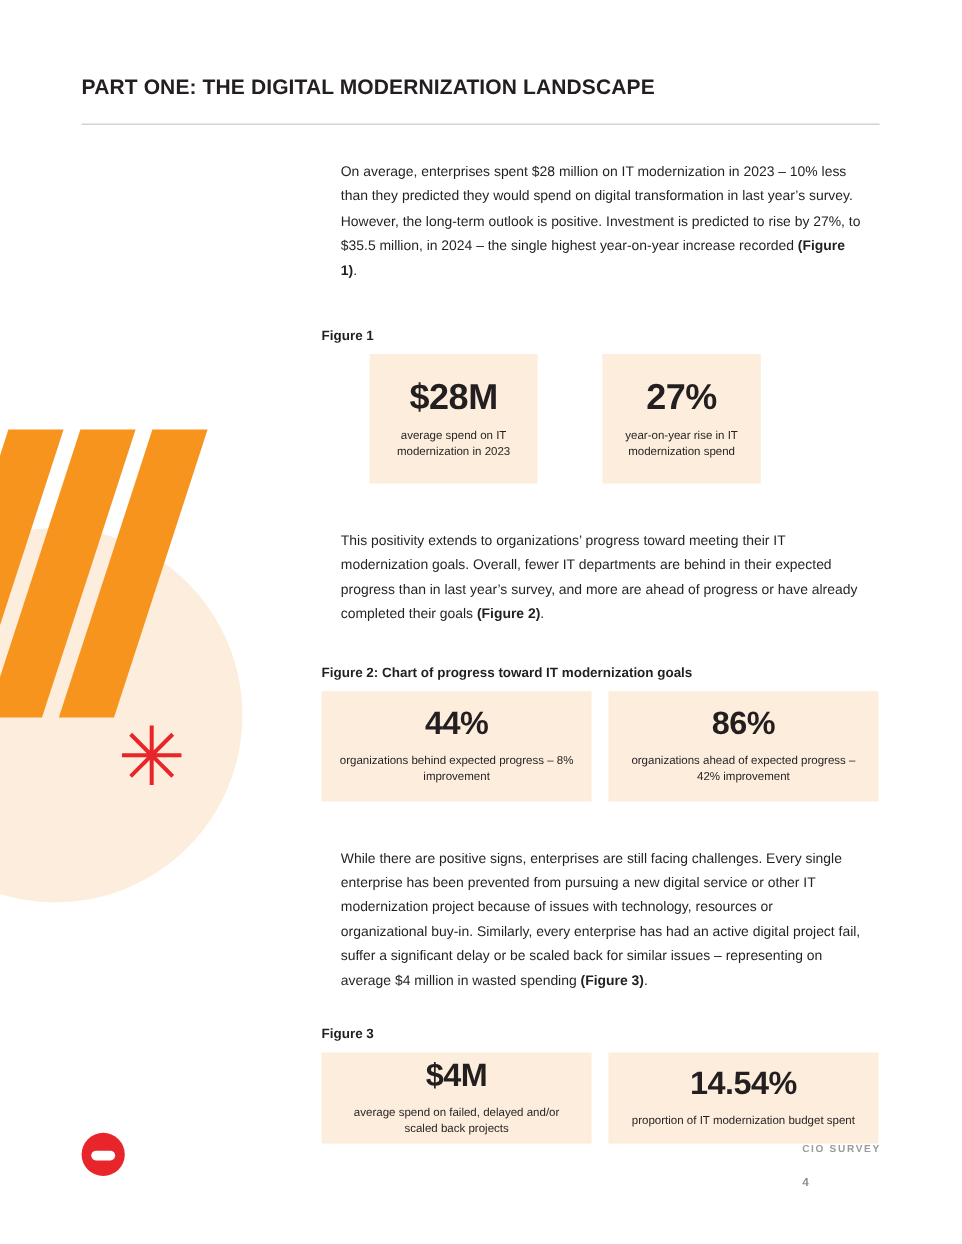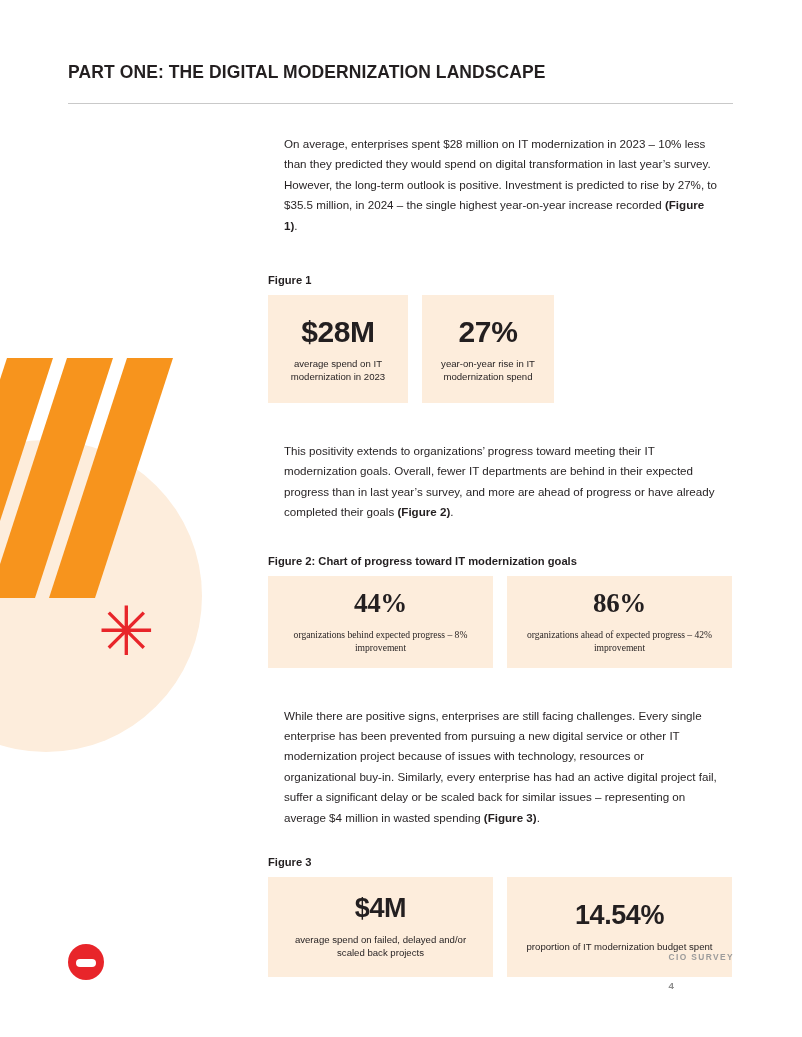--- a/index.html
+++ b/index.html
@@ -126,33 +126,33 @@
     margin-top: 9px;
     font-size: 9.6px;
     line-height: 13.5px;
     text-align: center;
     color: #231f20;
     max-width: 88%;
   }
 
   
   #fig1-row { margin-top: 9px; }
-  #fig1-row .stat-card { height: 108px; }
+  #fig1-row .stat-card { height: 108px; margin-left: 40px; }
   #fig1-card-0 { width: 140px; }
   #fig1-card-1 { width: 145px; }
   #fig1-card-2 { width: 132px; }
 
   
-  #fig2-row { margin-top: 9px; font-family: Liberation Serif, serif; }
+  #fig2-row { margin-top: 9px; }
   #fig2-row .stat-card { height: 92px; width: 225px; }
   #fig2-row .stat-value { font-size: 27px; }
 
   
   #fig3-row { margin-top: 9px; }
-  #fig3-row .stat-card { height: 100px; width: 225px; }
+  #fig3-row .stat-card { height: 76px; width: 225px; }
   #fig3-row .stat-value { font-size: 27px; }
 
   .spacer-22 { height: 22px; }
   .spacer-16 { height: 16px; }
   .spacer-12 { height: 12px; }
 
   
   #footer-logo {
     position: absolute;
     left: 68px;

